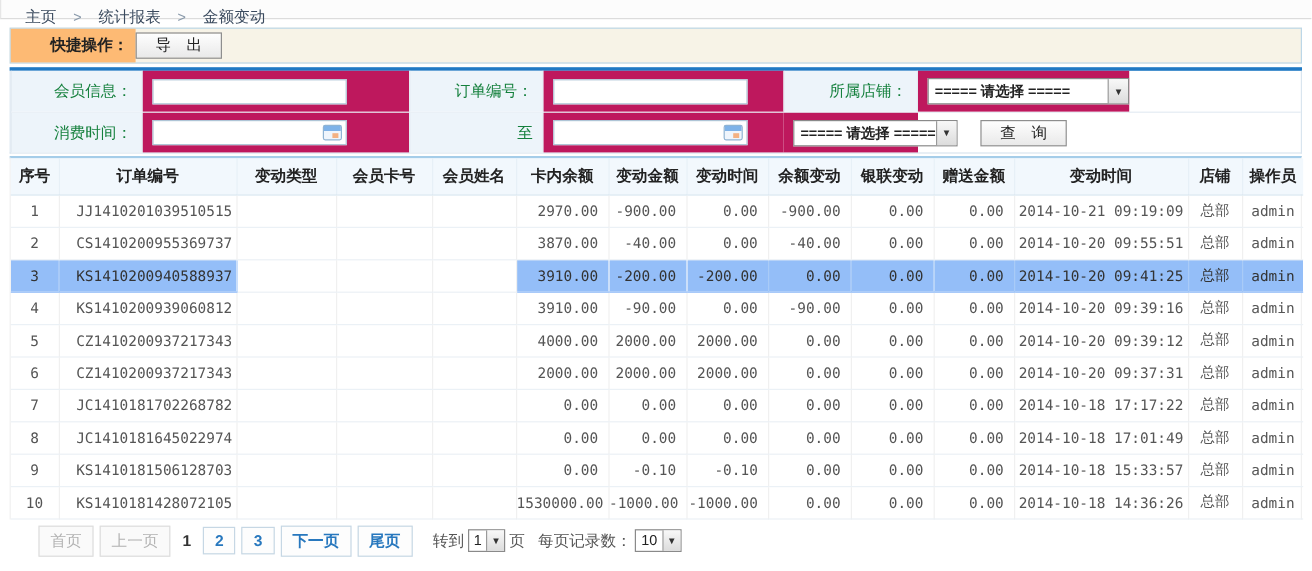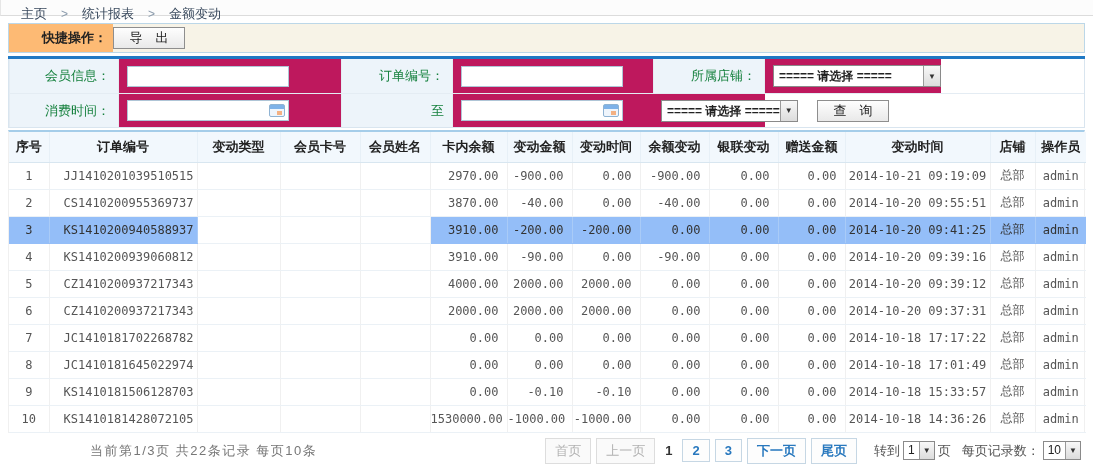--- a/index.html
+++ b/index.html
@@ -319,21 +319,20 @@
             <td class="r mono">0.00</td>
             <td class="c mono">2014-10-18 14:36:26</td>
             <td class="c">总部</td>
             <td class="c mono">admin</td>
           </tr>
         </tbody>
     </table>
   </div>
 
   <div class="footer">
-    <div class="summary">当前第1/3页 共22条记录 每页10条</div>
     <div class="pager">
       <span class="pg-btn disabled">首页</span>
       <span class="pg-btn disabled">上一页</span>
       <span style="display:inline-flex;gap:5px;align-items:center;">
           <span class="pg-current">1</span>
           <span class="pg-btn">2</span>
           <span class="pg-btn">3</span>
         </span>
       <span class="pg-btn">下一页</span>
       <span class="pg-btn">尾页</span>

